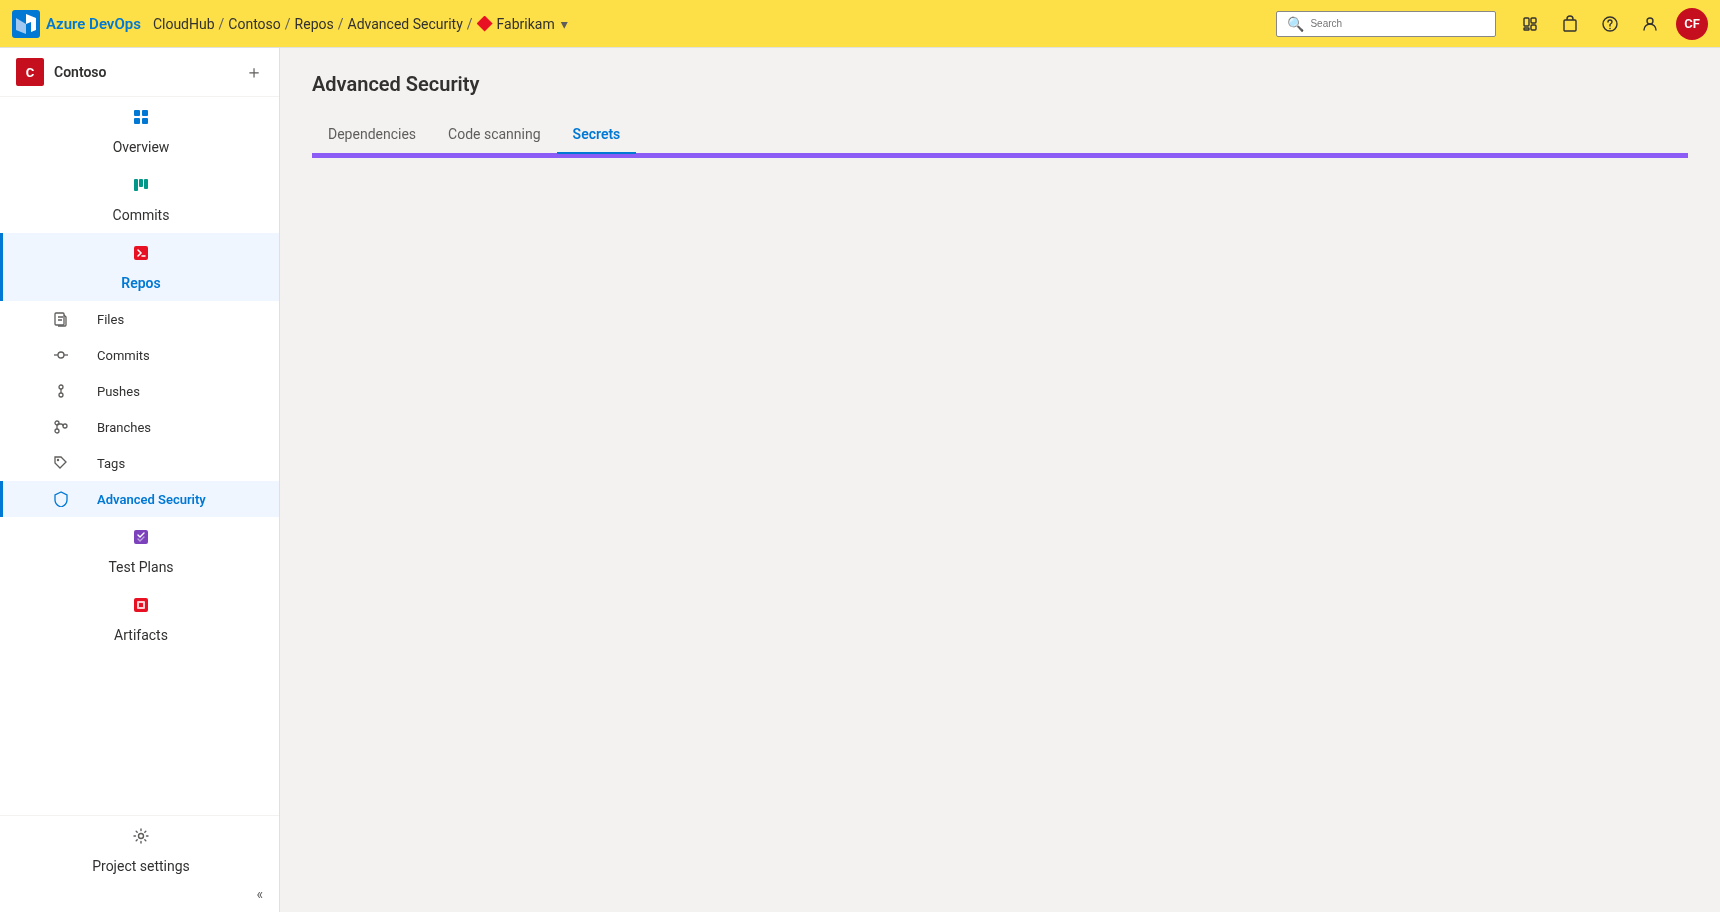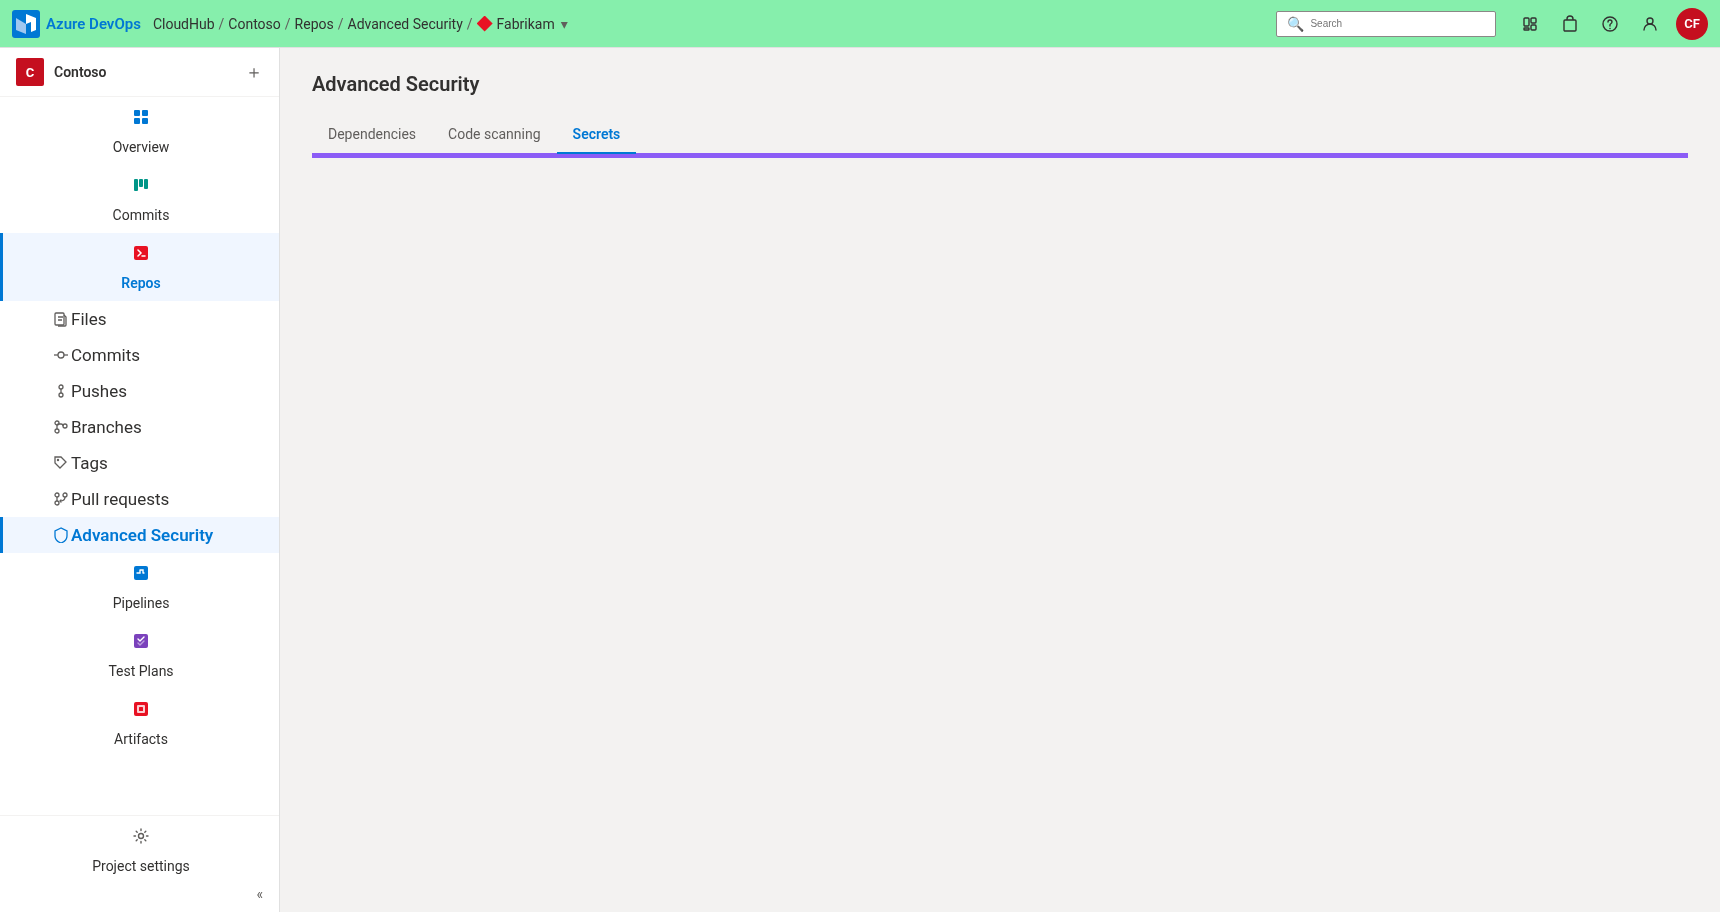--- a/index.html
+++ b/index.html
@@ -1,21 +1,21 @@
 <!DOCTYPE html>
 <html><head>
   <meta charset="utf-8">
   <style>
     * { box-sizing: border-box; margin: 0; padding: 0; }
     body { font-family: -apple-system, BlinkMacSystemFont, 'Segoe UI', Roboto, sans-serif; background: #f3f2f1; height: 912px; width: 1720px; overflow: hidden; display: flex; flex-direction: column; }
 
     
     .topnav {
       height: 48px;
-      background: #86efac;
+      background: #fde047;
       border-bottom: 1px solid #e0e0e0;
       display: flex;
       align-items: center;
       padding: 0 12px;
       gap: 8px;
       flex-shrink: 0;
       z-index: 10;
     }
     .topnav-logo {
       display: flex;
@@ -160,23 +160,23 @@
       display: flex; align-items: center; justify-content: center;
       flex-shrink: 0;
     }
     .nav-label { font-size: 14px; }
 
     
     .nav-subitem {
       display: flex;
       align-items: center;
       padding: 8px 16px 8px 48px;
-      gap: 0;
-      cursor: pointer;
-      font-size: 17px;
+      gap: 26px;
+      cursor: pointer;
+      font-size: 13px;
       color: #323130;
       border-left: 3px solid transparent;
     }
     .nav-subitem.active {
       background: #f0f6ff;
       border-left-color: #0078d4;
       font-weight: 600;
     }
 
     .sidebar-bottom {
@@ -431,51 +431,30 @@
     <div class="nav-subitem">
       <span class="nav-icon">
         <svg width="16" height="16" viewBox="0 0 16 16" fill="none">
             <path d="M2 2h6l5 5-6 6-5-5V2z" stroke="#605e5c" stroke-width="1.3"></path>
             <circle cx="5" cy="5" r="1.2" fill="#605e5c"></circle>
           </svg>
       </span>
       <span>Tags</span>
     </div>
 
-    <div class="nav-subitem">
-      <span class="nav-icon">
-        <svg width="16" height="16" viewBox="0 0 16 16" fill="none">
-            <circle cx="4" cy="4" r="2" stroke="#605e5c" stroke-width="1.3"></circle>
-            <circle cx="4" cy="12" r="2" stroke="#605e5c" stroke-width="1.3"></circle>
-            <circle cx="12" cy="4" r="2" stroke="#605e5c" stroke-width="1.3"></circle>
-            <path d="M4 6v4M12 6c0 3-2.5 4-5 4" stroke="#605e5c" stroke-width="1.3"></path>
-            <path d="M8 9l-1 1 1 1" stroke="#605e5c" stroke-width="1.3" stroke-linecap="round"></path>
-          </svg>
-      </span>
-      <span>Pull requests</span>
-    </div>
 
     <div class="nav-subitem active" style="background:#f0f6ff; border-left: 3px solid #0078d4; font-weight:600; color:#0078d4;">
       <span class="nav-icon">
         <svg width="16" height="16" viewBox="0 0 16 16" fill="none">
             <path d="M8 1L2 4v5c0 3.3 2.5 5.8 6 7 3.5-1.2 6-3.7 6-7V4L8 1z" stroke="#0078d4" stroke-width="1.3" fill="none"></path>
           </svg>
       </span>
       <span>Advanced Security</span>
     </div>
 
-    <div class="nav-item">
-      <span class="nav-icon">
-        <svg width="18" height="18" viewBox="0 0 18 18" fill="none">
-            <rect x="2" y="2" width="14" height="14" rx="2" fill="#0078d4"></rect>
-            <path d="M5 9h3v-3M8 6h3v3M11 9h1" stroke="white" stroke-width="1.4" stroke-linecap="round"></path>
-          </svg>
-      </span>
-      <span class="nav-label">Pipelines</span>
-    </div>
 
     <div class="nav-item">
       <span class="nav-icon">
         <svg width="18" height="18" viewBox="0 0 18 18" fill="none">
             <rect x="2" y="2" width="14" height="14" rx="2" fill="#7b42bc"></rect>
             <path d="M6 7l2 2 4-4" stroke="white" stroke-width="1.4" stroke-linecap="round" stroke-linejoin="round"></path>
             <path d="M6 11l2 2 4-4" stroke="white" stroke-width="1.4" stroke-linecap="round" stroke-linejoin="round" opacity="0.5"></path>
           </svg>
       </span>
       <span class="nav-label">Test Plans</span>

